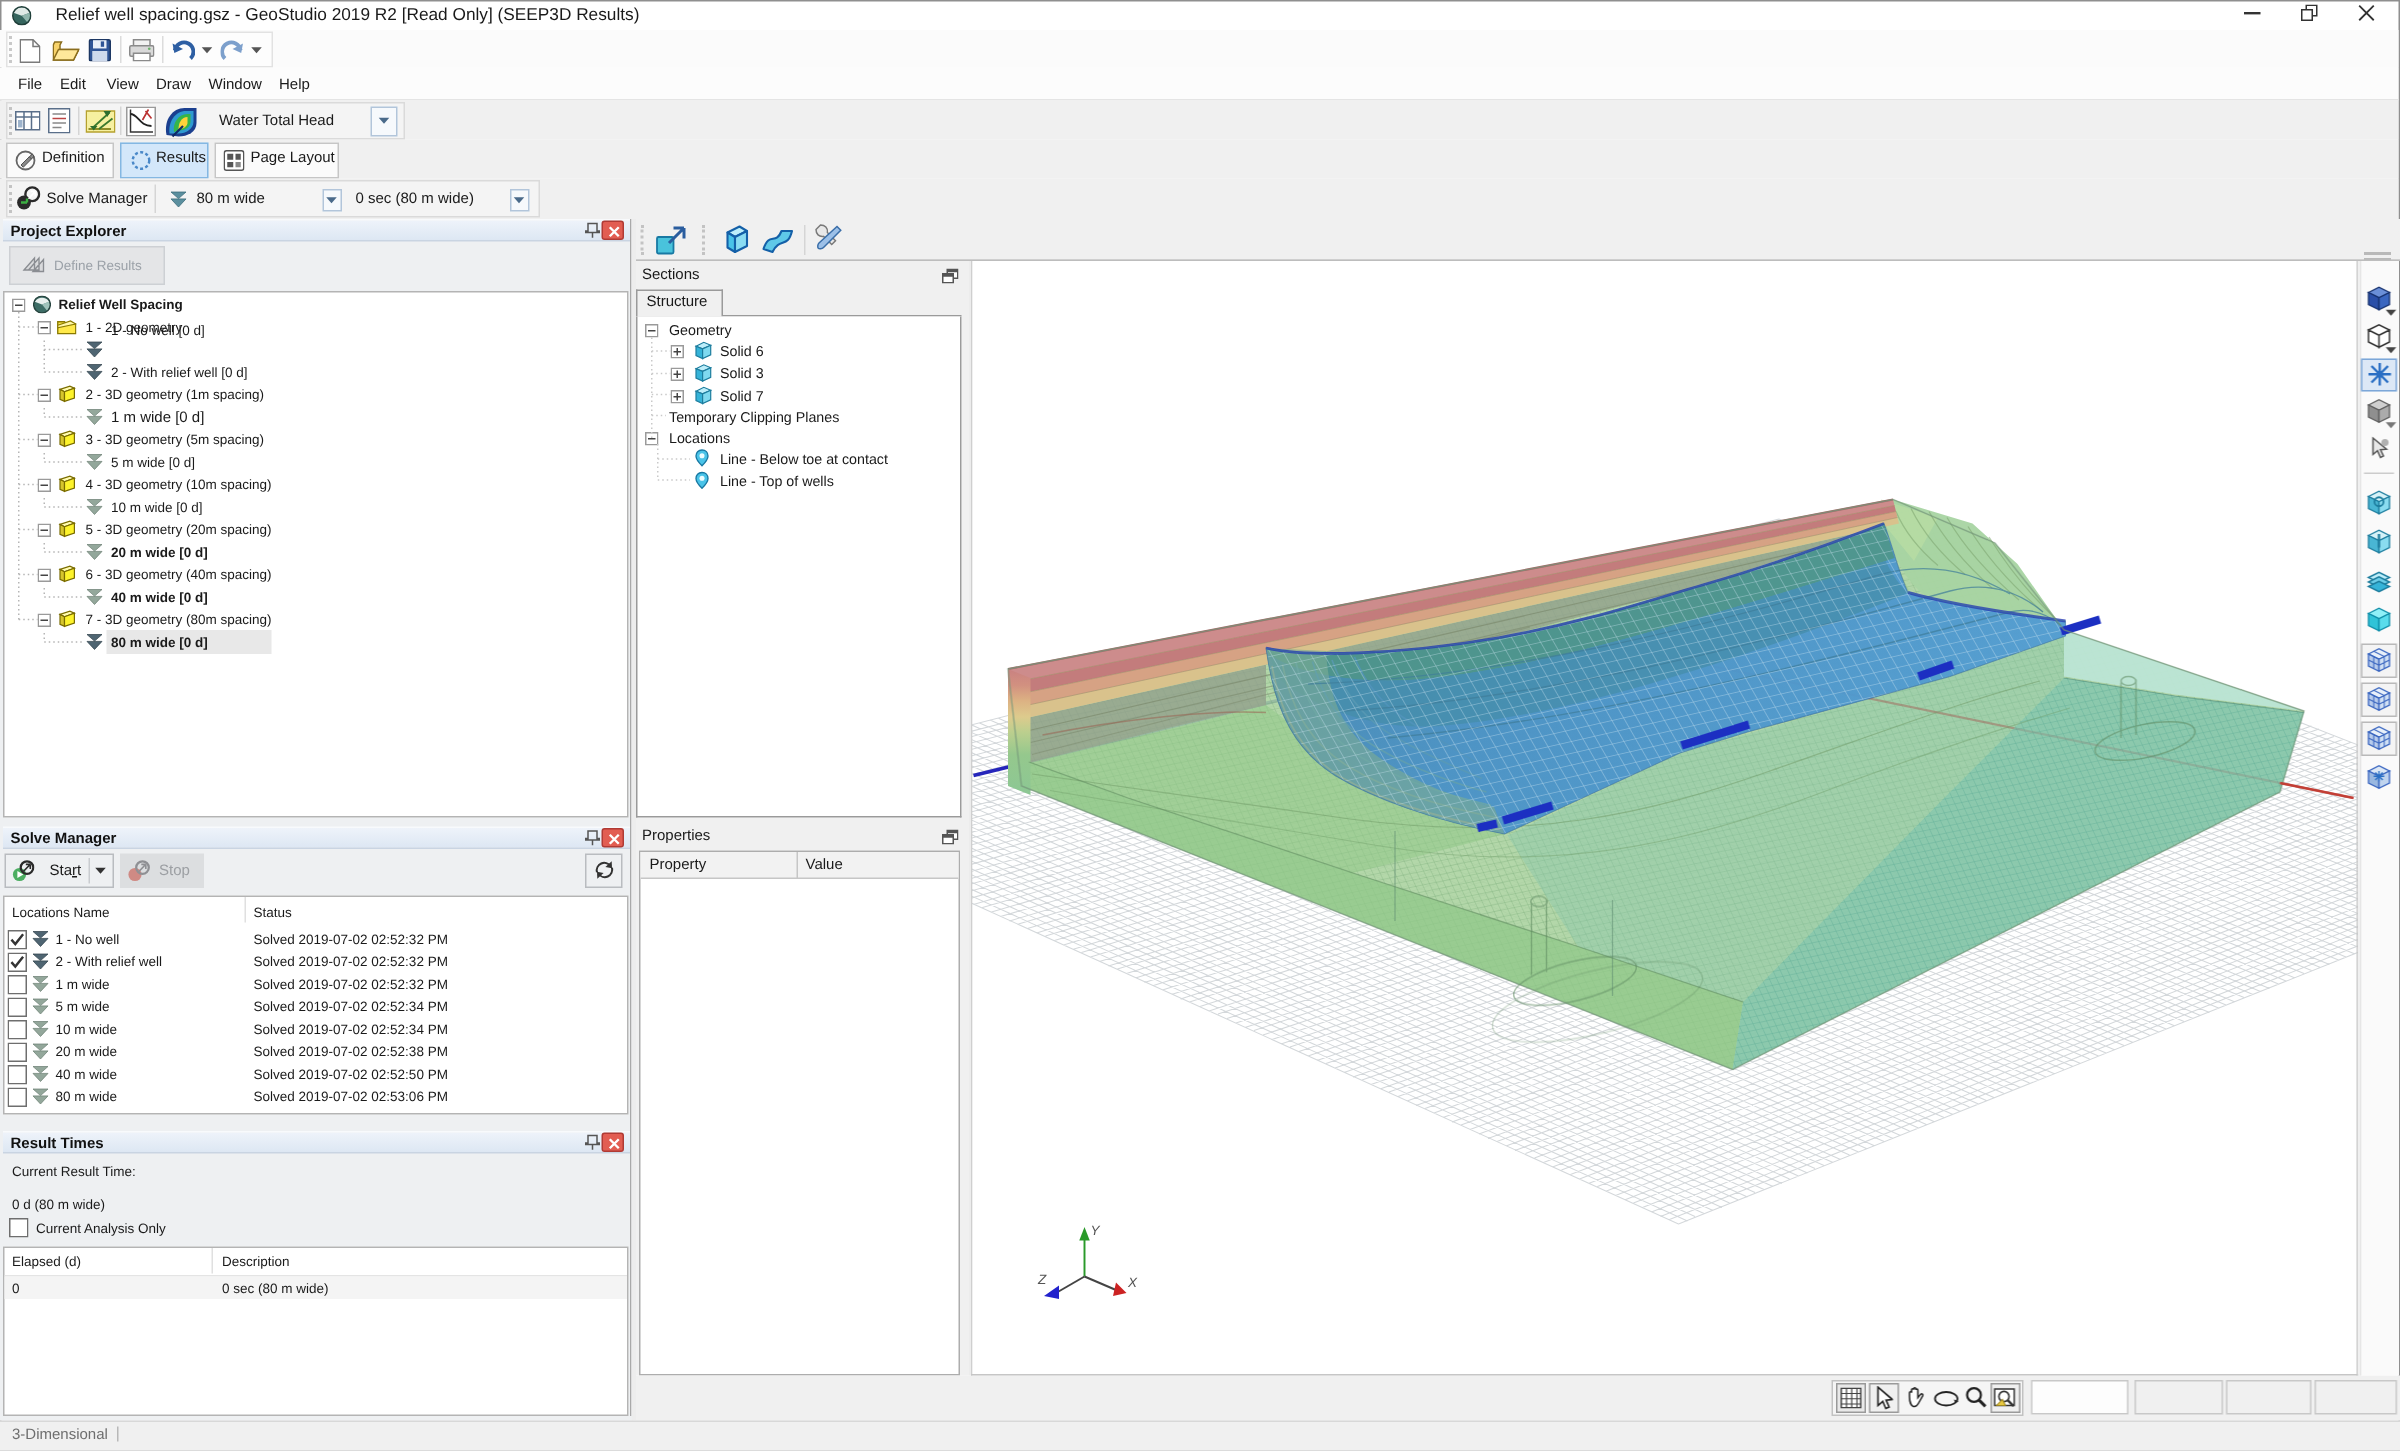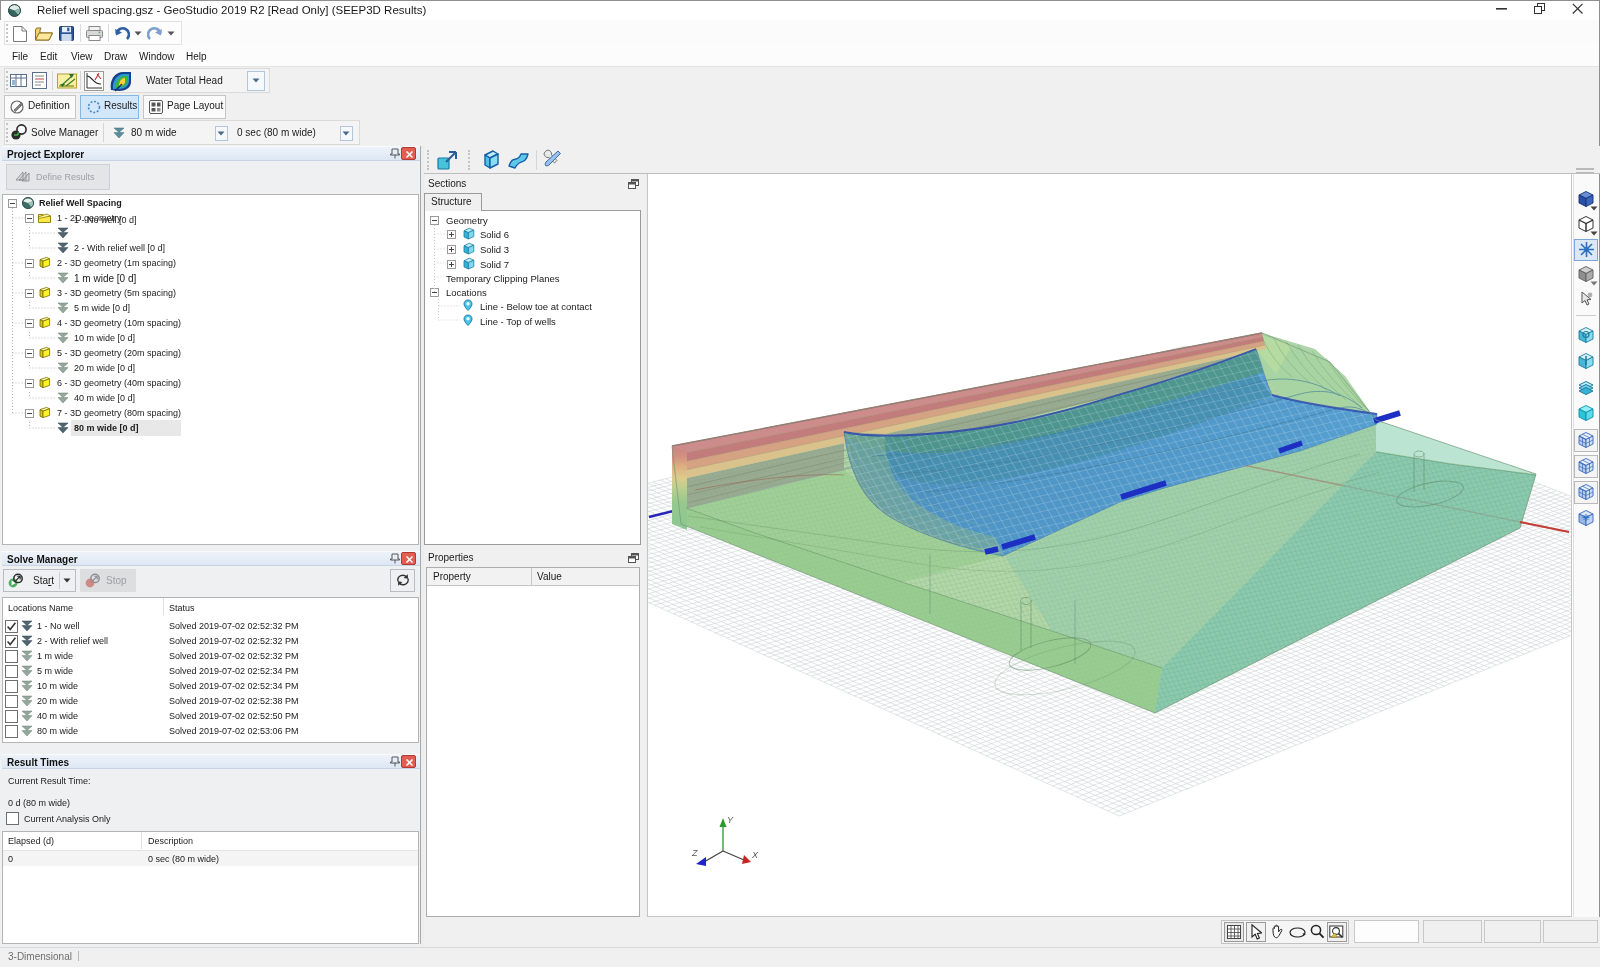--- a/index.html
+++ b/index.html
@@ -293,36 +293,36 @@
 <svg style="position:absolute;left:38px;top:346px" width="13" height="13" viewBox="0 0 13 13">
     <path d="M2,3.6 L8.6,1.4 L11.6,2.8 L5,5.2 Z" fill="#fffbaf" stroke="#7a6c00" stroke-width="0.8"></path>
     <path d="M2,3.6 L5,5.2 L5,11.6 L2,10.2 Z" fill="#d6c52e" stroke="#7a6c00" stroke-width="0.8"></path>
     <path d="M5,5.2 L11.6,2.8 L11.6,9.4 L5,11.6 Z" fill="#fdf32b" stroke="#7a6c00" stroke-width="0.8"></path>
   </svg>
 <div class="txt" style="left:57px;top:347px;font-size:9px;font-weight:normal">5 - 3D geometry (20m spacing)</div>
 <svg style="position:absolute;left:57px;top:362px" width="12" height="12" viewBox="0 0 12 12">
     <path d="M1,1 L11,1 L6,5.4 Z" fill="#93a79b" stroke="#6d8275" stroke-width="0.5"></path>
     <path d="M1,5.6 L11,5.6 L6,11 Z" fill="#93a79b" stroke="#6d8275" stroke-width="0.5"></path>
   </svg>
-<div class="txt" style="left:74px;top:362px;font-size:9px;font-weight:normal">20 m wide [0 d]</div>
+<div class="txt" style="left:74px;top:362px;font-size:9px;font-weight:bold">20 m wide [0 d]</div>
 <svg style="position:absolute;left:25px;top:379px" width="9" height="9" viewBox="0 0 9 9">
     <rect x="0.5" y="0.5" width="8" height="8" fill="#fff" stroke="#9a9a9a"></rect>
     <line x1="2" y1="4.5" x2="7" y2="4.5" stroke="#444" stroke-width="1"></line>
   </svg>
 <svg style="position:absolute;left:38px;top:376px" width="13" height="13" viewBox="0 0 13 13">
     <path d="M2,3.6 L8.6,1.4 L11.6,2.8 L5,5.2 Z" fill="#fffbaf" stroke="#7a6c00" stroke-width="0.8"></path>
     <path d="M2,3.6 L5,5.2 L5,11.6 L2,10.2 Z" fill="#d6c52e" stroke="#7a6c00" stroke-width="0.8"></path>
     <path d="M5,5.2 L11.6,2.8 L11.6,9.4 L5,11.6 Z" fill="#fdf32b" stroke="#7a6c00" stroke-width="0.8"></path>
   </svg>
 <div class="txt" style="left:57px;top:377px;font-size:9px;font-weight:normal">6 - 3D geometry (40m spacing)</div>
 <svg style="position:absolute;left:57px;top:392px" width="12" height="12" viewBox="0 0 12 12">
     <path d="M1,1 L11,1 L6,5.4 Z" fill="#93a79b" stroke="#6d8275" stroke-width="0.5"></path>
     <path d="M1,5.6 L11,5.6 L6,11 Z" fill="#93a79b" stroke="#6d8275" stroke-width="0.5"></path>
   </svg>
-<div class="txt" style="left:74px;top:392px;font-size:9px;font-weight:normal">40 m wide [0 d]</div>
+<div class="txt" style="left:74px;top:392px;font-size:9px;font-weight:bold">40 m wide [0 d]</div>
 <svg style="position:absolute;left:25px;top:409px" width="9" height="9" viewBox="0 0 9 9">
     <rect x="0.5" y="0.5" width="8" height="8" fill="#fff" stroke="#9a9a9a"></rect>
     <line x1="2" y1="4.5" x2="7" y2="4.5" stroke="#444" stroke-width="1"></line>
   </svg>
 <svg style="position:absolute;left:38px;top:406px" width="13" height="13" viewBox="0 0 13 13">
     <path d="M2,3.6 L8.6,1.4 L11.6,2.8 L5,5.2 Z" fill="#fffbaf" stroke="#7a6c00" stroke-width="0.8"></path>
     <path d="M2,3.6 L5,5.2 L5,11.6 L2,10.2 Z" fill="#d6c52e" stroke="#7a6c00" stroke-width="0.8"></path>
     <path d="M5,5.2 L11.6,2.8 L11.6,9.4 L5,11.6 Z" fill="#fdf32b" stroke="#7a6c00" stroke-width="0.8"></path>
   </svg>
 <div class="txt" style="left:57px;top:407px;font-size:9px;font-weight:normal">7 - 3D geometry (80m spacing)</div>

